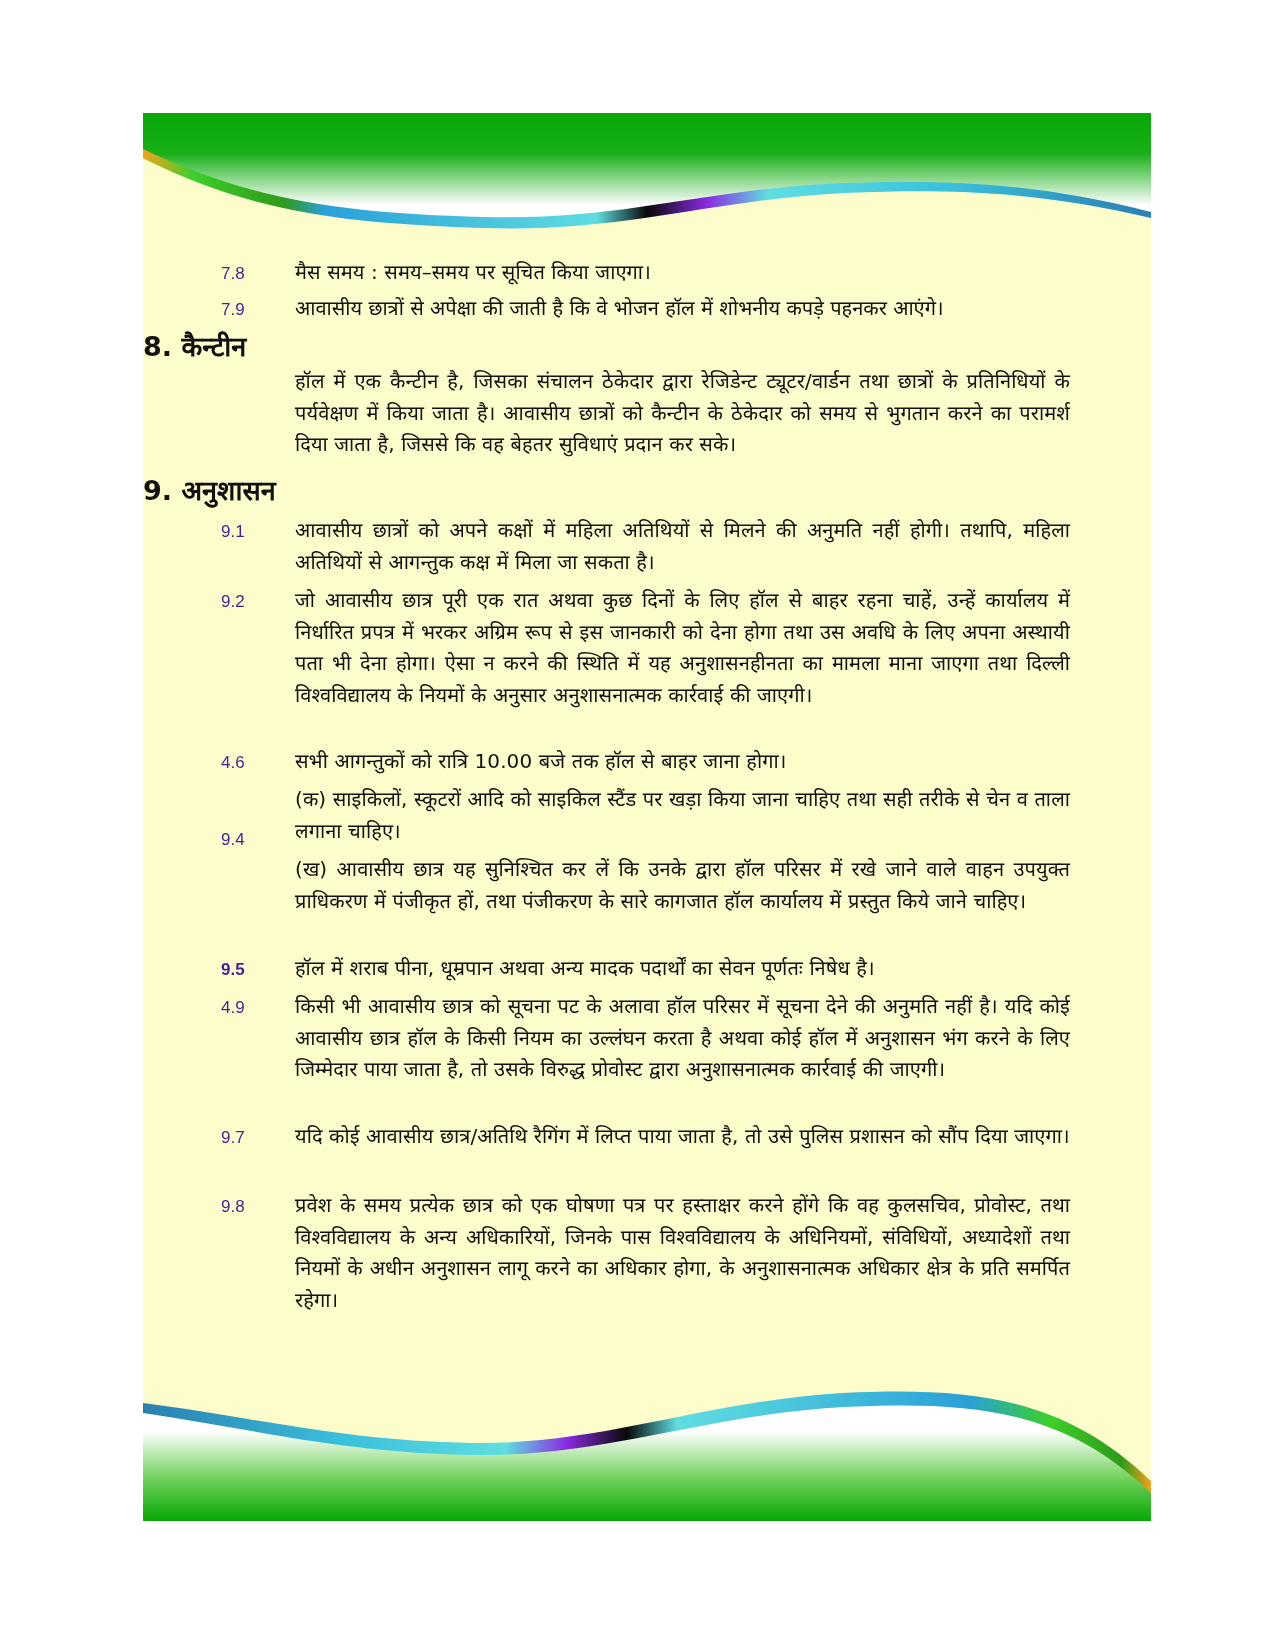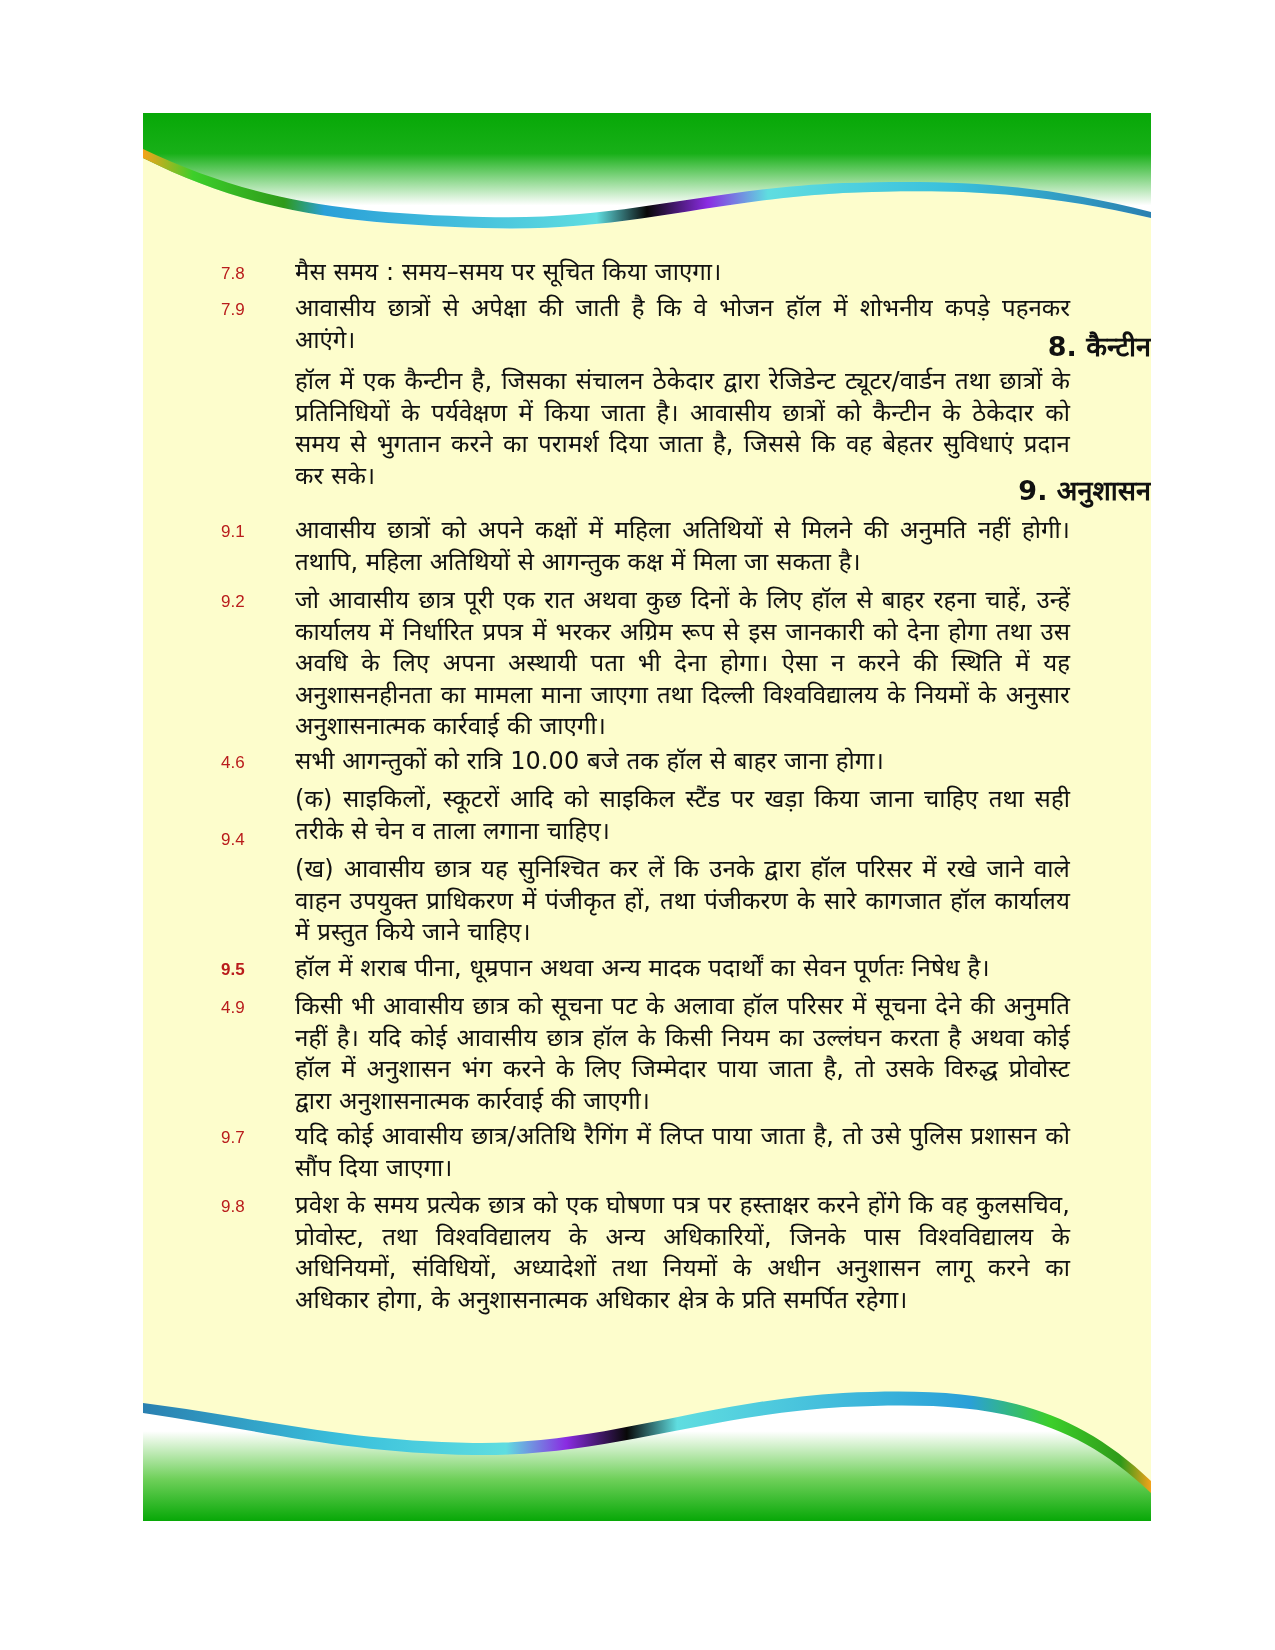--- a/index.html
+++ b/index.html
@@ -6,24 +6,24 @@
   body { width:1275px; height:1650px; position:relative; overflow:hidden;
          font-family:"DejaVu Sans", "Liberation Sans", sans-serif; color:#111; }
   .page { position:absolute; left:143px; top:113px; width:1008px; height:1408px;
           background:#fdfdcc; overflow:hidden; }
   .banner { position:absolute; left:0; width:1008px; }
   .banner.top { top:0; height:120px; }
   .banner.bottom { top:1268px; height:140px; }
   .content { position:absolute; left:0; top:0; width:1008px; }
   .item { position:absolute; left:0; width:1008px; }
   .num { position:absolute; left:78px; font-family:"Liberation Sans", sans-serif;
-         font-size:17px; color:#b91c1c; }
-  .txt { position:absolute; left:152px; width:775px; font-size:24px; line-height:31.5px;
+         font-size:17px; color:#4c1d95; }
+  .txt { position:absolute; left:152px; width:775px; font-size:20px; line-height:31.5px;
          text-align:justify; text-align-last:left; letter-spacing:0.1px; }
-  .head { position:absolute; left:0; width:1008px; text-align:right; font-size:27px;
+  .head { position:absolute; left:0; width:1008px; text-align:left; font-size:27px;
           font-weight:bold; }
 </style>
 </head>
 <body>
 
 <div class="page">
 
   <svg class="banner top" viewBox="0 0 1008 120" preserveAspectRatio="none">
     <defs>
       <linearGradient id="gTop" x1="0" y1="0" x2="0" y2="1">

